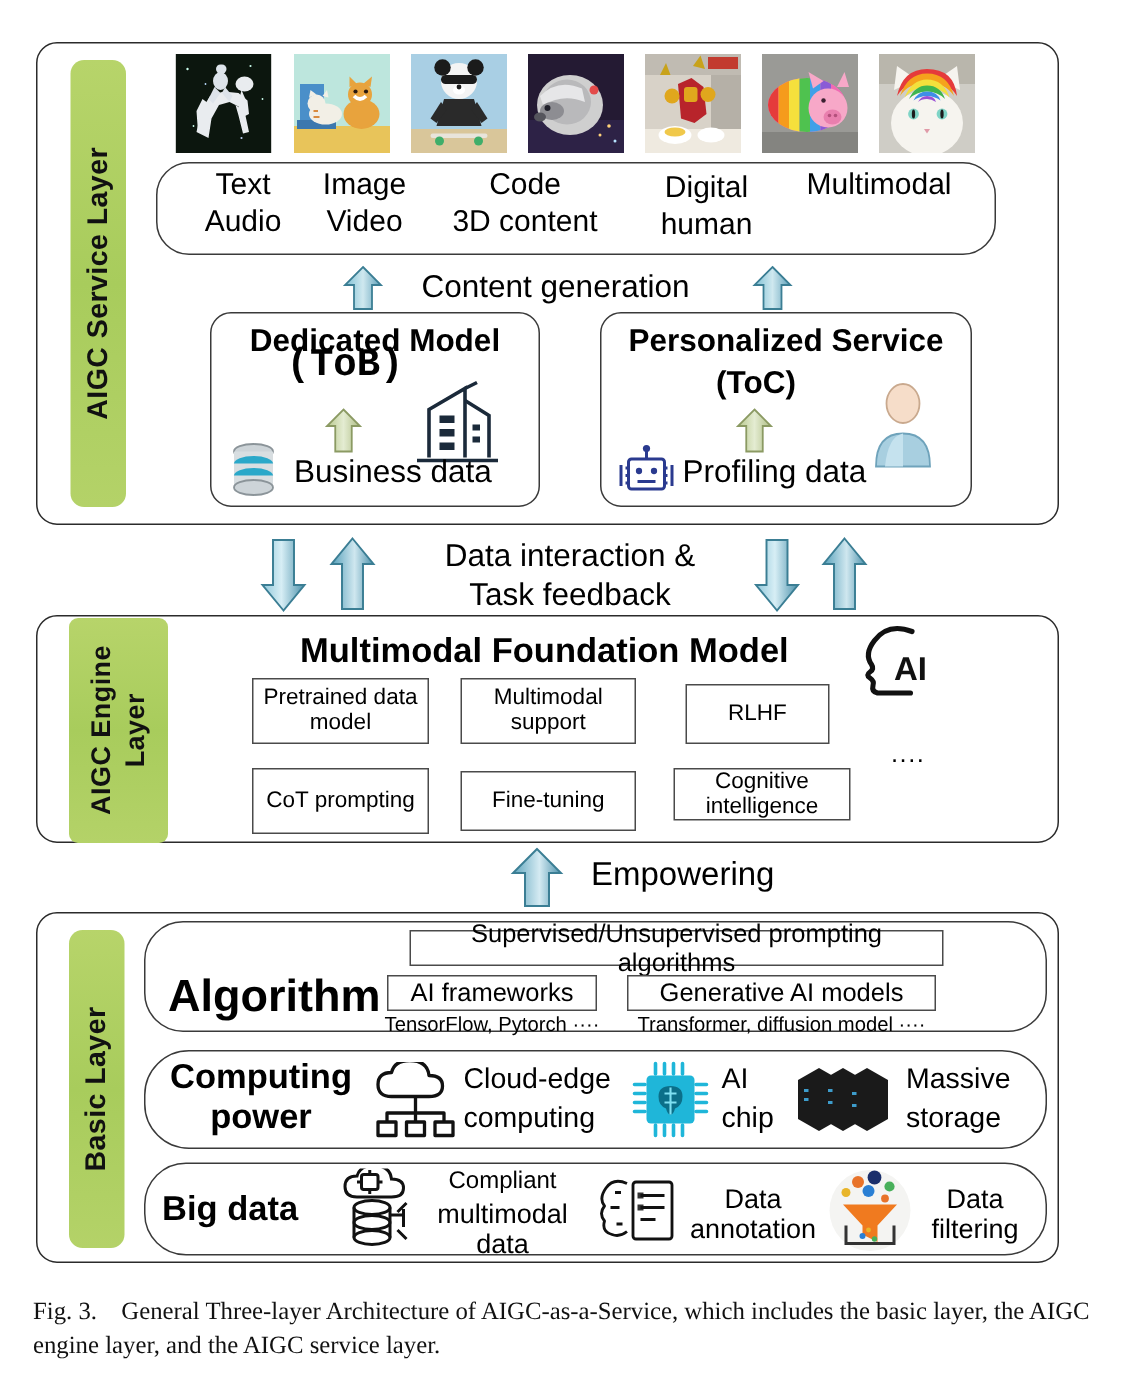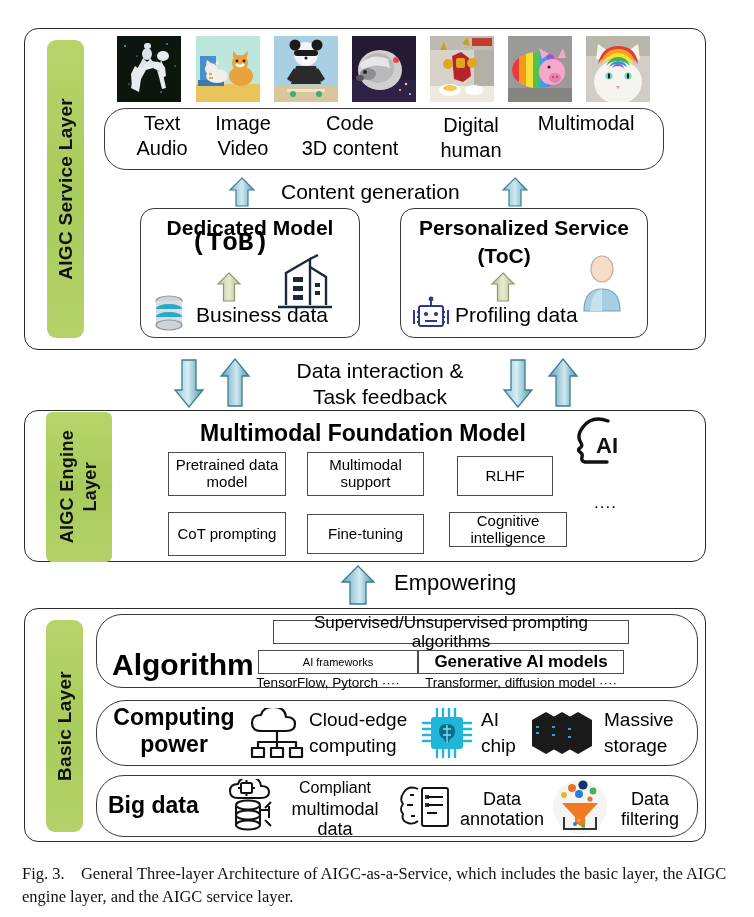--- a/index.html
+++ b/index.html
@@ -465,25 +465,25 @@
 <div class="panel" style="left:24px; top:608px; width:682px; height:234px;"></div>
 <div class="layer-tab" style="left:46px; top:620px; width:37px; height:212px;">
   <span>Basic Layer</span>
 </div>
 
 <div class="rbox" style="left:96px; top:614px; width:602px; height:74px; border-radius:26px;"></div>
 <div class="txt bold" style="left:112px; top:648px; font-size:30px;">Algorithm</div>
 <div class="sqbox" style="left:273px; top:620px; width:356px; height:24px; font-size:17px;">
   <span>Supervised/Unsupervised prompting algorithms</span>
 </div>
-<div class="sqbox" style="left:258px; top:650px; width:160px; height:24px; font-size:11px;">
+<div class="sqbox" style="left:258px; top:650px; width:140px; height:24px; font-size:17px;">
   <span>AI frameworks</span>
 </div>
 <div class="txt center" style="left:248px; top:675px; width:160px; font-size:13.5px;">TensorFlow, Pytorch ····</div>
-<div class="sqbox" style="left:418px; top:650px; width:206px; height:24px; font-size:17px;font-weight:bold;">
+<div class="sqbox" style="left:418px; top:650px; width:206px; height:24px; font-size:17px;">
   <span>Generative AI models</span>
 </div>
 <div class="txt center" style="left:410px; top:675px; width:222px; font-size:13.5px;">Transformer,  diffusion model ····</div>
 
 <div class="rbox" style="left:96px; top:700px; width:602px; height:66px; border-radius:30px;"></div>
 <div class="txt bold center" style="left:104px; top:704px; width:140px; font-size:23px;">Computing</div>
 <div class="txt bold center" style="left:104px; top:731px; width:140px; font-size:23px;">power</div>
 
 <div class="arrow" style="left:248px; top:708px;">
   <svg width="58" height="52" viewBox="0 0 58 52">

